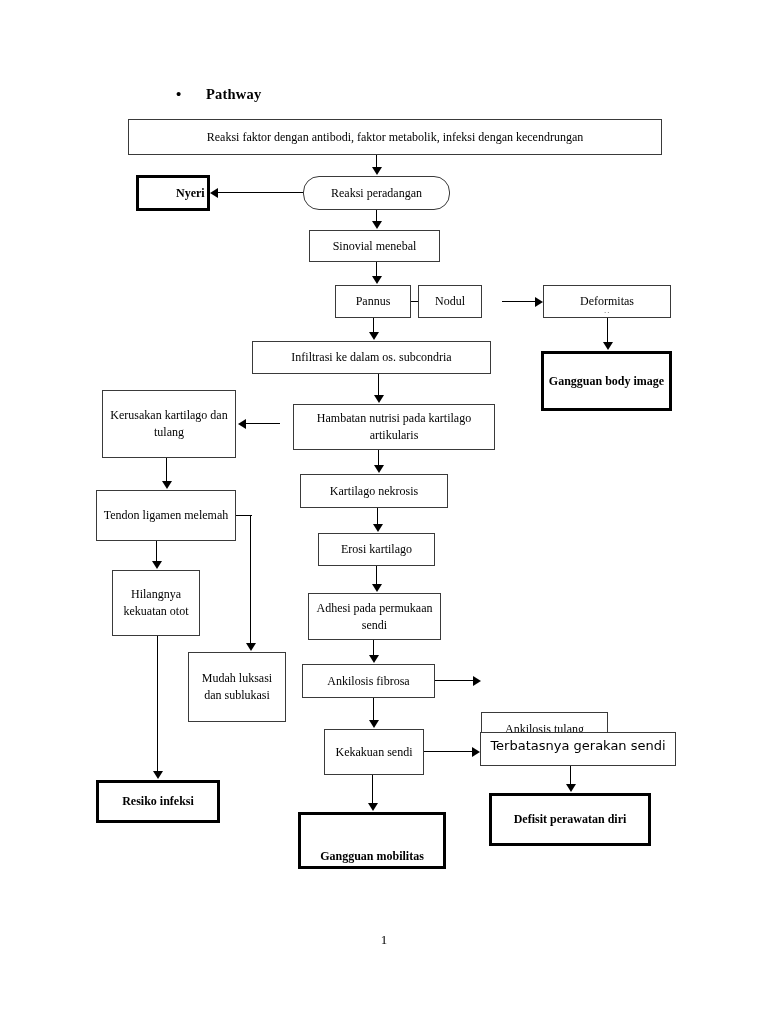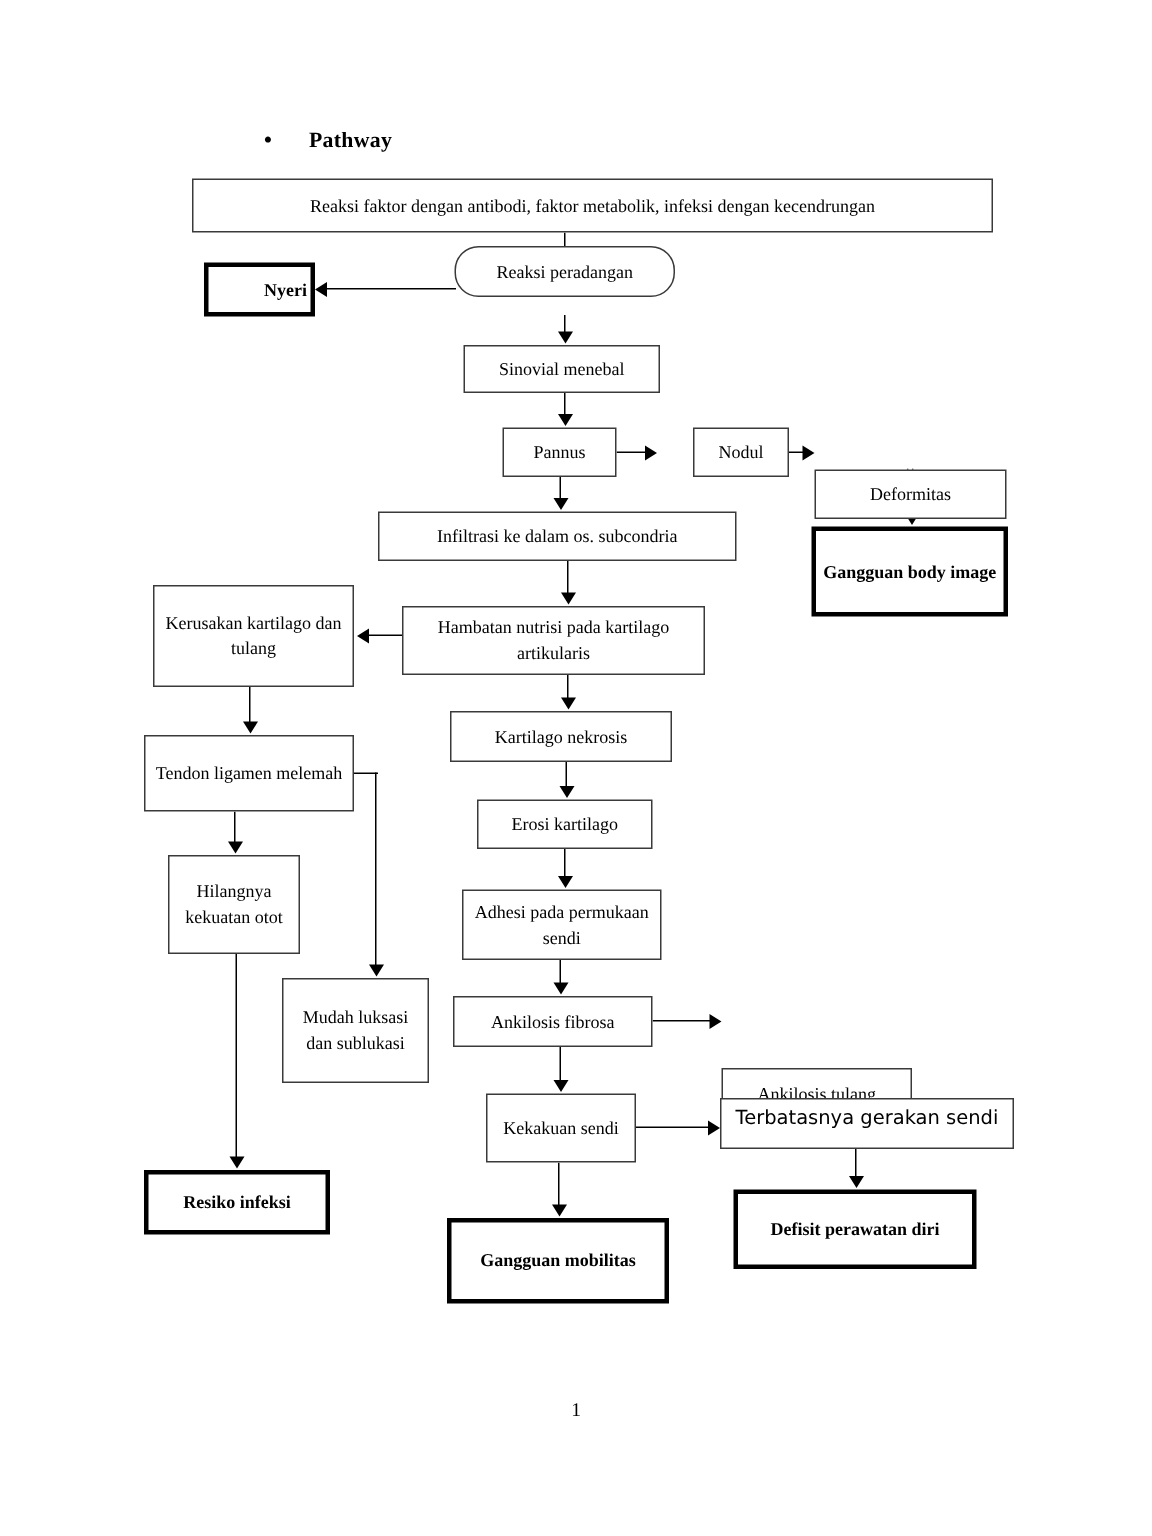--- a/index.html
+++ b/index.html
@@ -122,50 +122,50 @@
   </div>
 
   <div class="box" style="left:128px; top:119px; width:534px; height:36px;">
     <span class="txt">Reaksi faktor dengan antibodi, faktor metabolik, infeksi dengan kecendrungan</span>
   </div>
 
   <div class="box thick" style="left:136px; top:175px; width:74px; height:36px;padding-left:37px;">
     <span class="txt">Nyeri</span>
   </div>
 
-  <div class="box" style="left:303px; top:164px; width:147px; height:34px;border-radius:16px;">
+  <div class="box" style="left:303px; top:176px; width:147px; height:34px;border-radius:16px;">
     <span class="txt">Reaksi peradangan</span>
   </div>
 
   <div class="box" style="left:309px; top:230px; width:131px; height:32px;justify-content:center;">
     <span class="txt">Sinovial menebal</span>
   </div>
 
   <div class="box" style="left:335px; top:285px; width:76px; height:33px;">
     <span class="txt">Pannus</span>
   </div>
 
-  <div class="box" style="left:462px; top:285px; width:64px; height:33px;">
+  <div class="box" style="left:418px; top:285px; width:64px; height:33px;">
     <span class="txt">Nodul</span>
   </div>
 
-  <div class="box" style="left:543px; top:285px; width:128px; height:33px;margin-top:28px;">
+  <div class="box" style="left:543px; top:285px; width:128px; height:33px;">
     <span class="txt">Deformitas</span>
   </div>
   <div class="artifact" style="left:604px; top:305px;">..</div>
 
   <div class="box thick" style="left:541px; top:351px; width:131px; height:60px;text-align:center;">
     <span class="txt">Gangguan body image</span>
   </div>
 
   <div class="box" style="left:252px; top:341px; width:239px; height:33px;">
     <span class="txt">Infiltrasi ke dalam os. subcondria</span>
   </div>
 
-  <div class="box" style="left:268px; top:404px; width:202px; height:46px;">
+  <div class="box" style="left:293px; top:404px; width:202px; height:46px;">
     <span class="txt">Hambatan nutrisi pada kartilago artikularis</span>
   </div>
 
   <div class="box" style="left:102px; top:390px; width:134px; height:68px;">
     <span class="txt">Kerusakan kartilago dan tulang</span>
   </div>
 
   <div class="box" style="left:96px; top:490px; width:140px; height:51px;">
     <span class="txt">Tendon ligamen melemah</span>
   </div>
@@ -203,21 +203,21 @@
   </div>
 
   <div class="box" style="left:324px; top:729px; width:100px; height:46px;">
     <span class="txt">Kekakuan sendi</span>
   </div>
 
   <div class="box sans clip" style="left:480px; top:732px; width:196px; height:34px;">
     <span class="txt">Terbatasnya gerakan sendi</span>
   </div>
 
-  <div class="box thick" style="left:298px; top:812px; width:148px; height:57px;">
+  <div class="box thick" style="left:298px; top:812px; width:148px; height:57px;align-items:flex-end;">
     <span class="txt">Gangguan mobilitas</span>
   </div>
 
   <div class="box thick" style="left:489px; top:793px; width:162px; height:53px;">
     <span class="txt">Defisit perawatan diri</span>
   </div>
 
   <div class="ln v" style="left:376px; top:155px; height:14px;"></div>
   <div class="ah down" style="left:372px; top:167px;"></div>
 

